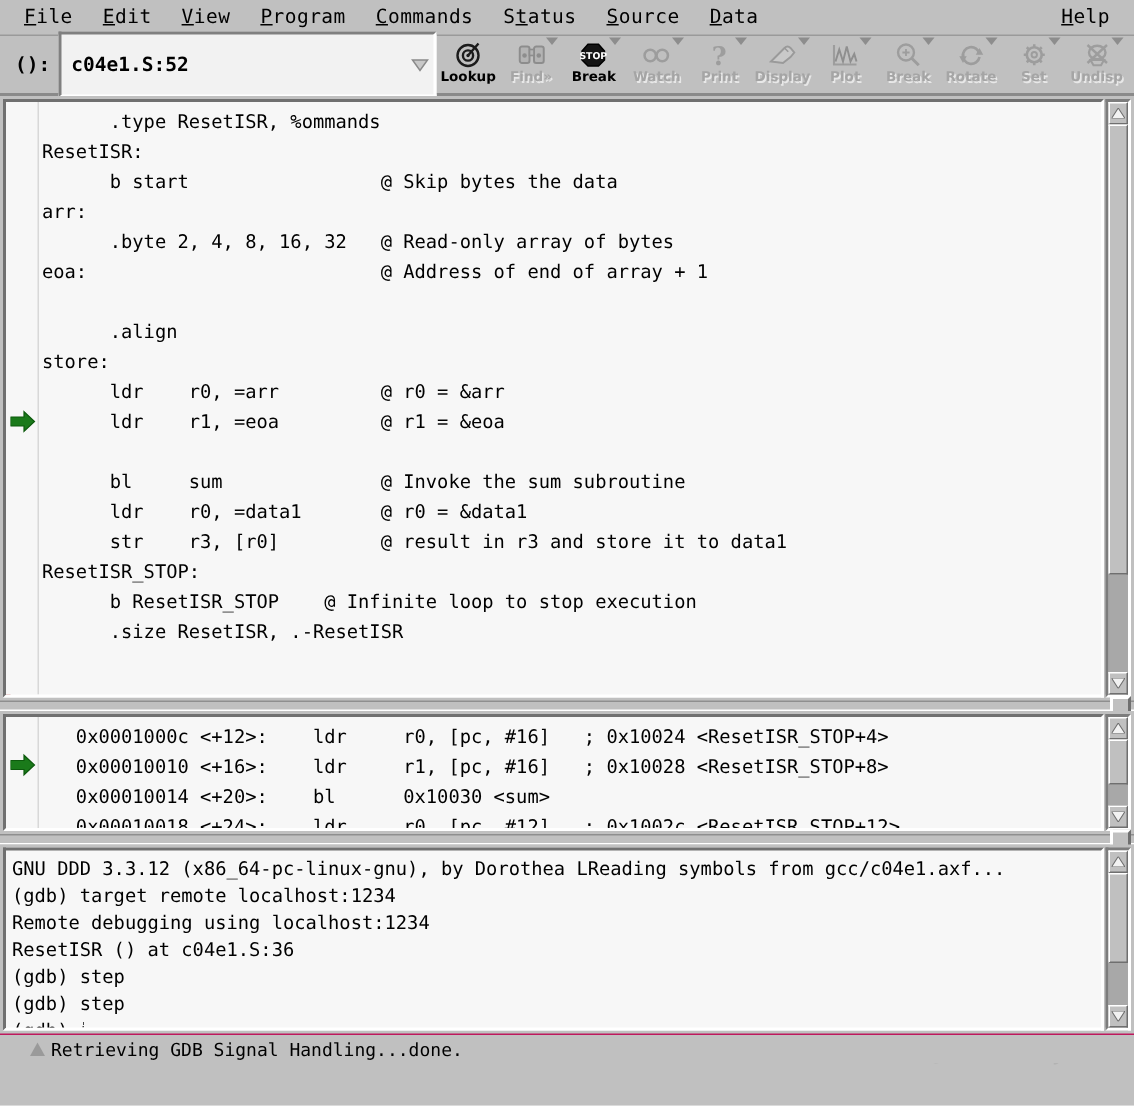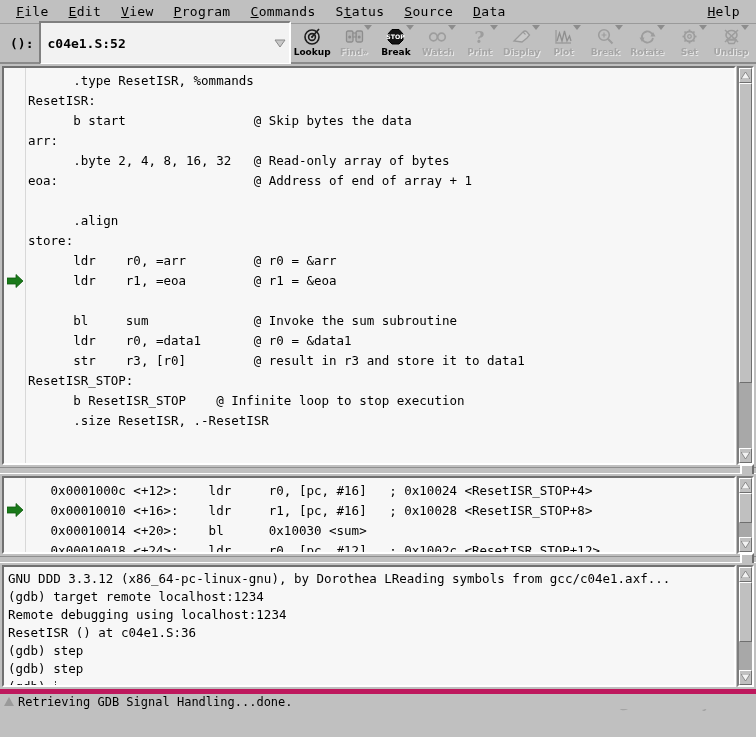--- a/index.html
+++ b/index.html
@@ -239,22 +239,22 @@
     vertical-align: -2px;
     margin-left: 2px;
   }
 
   
   .statusbar {
     height: 20px;
     background: #c0c0c0;
     display: flex;
     align-items: center;
-    padding-left: 4px;
-    border-top: 5px solid #be185d;
+    padding-left: 20px;
+    border-top: 1px solid #be185d;
     position: relative;
   }
   .status-text {
     font-family: "DejaVu Sans Mono", monospace;
     font-size: 12px;
     color: #000;
     white-space: pre;
   }
   .status-tri {
     width: 0; height: 0;

